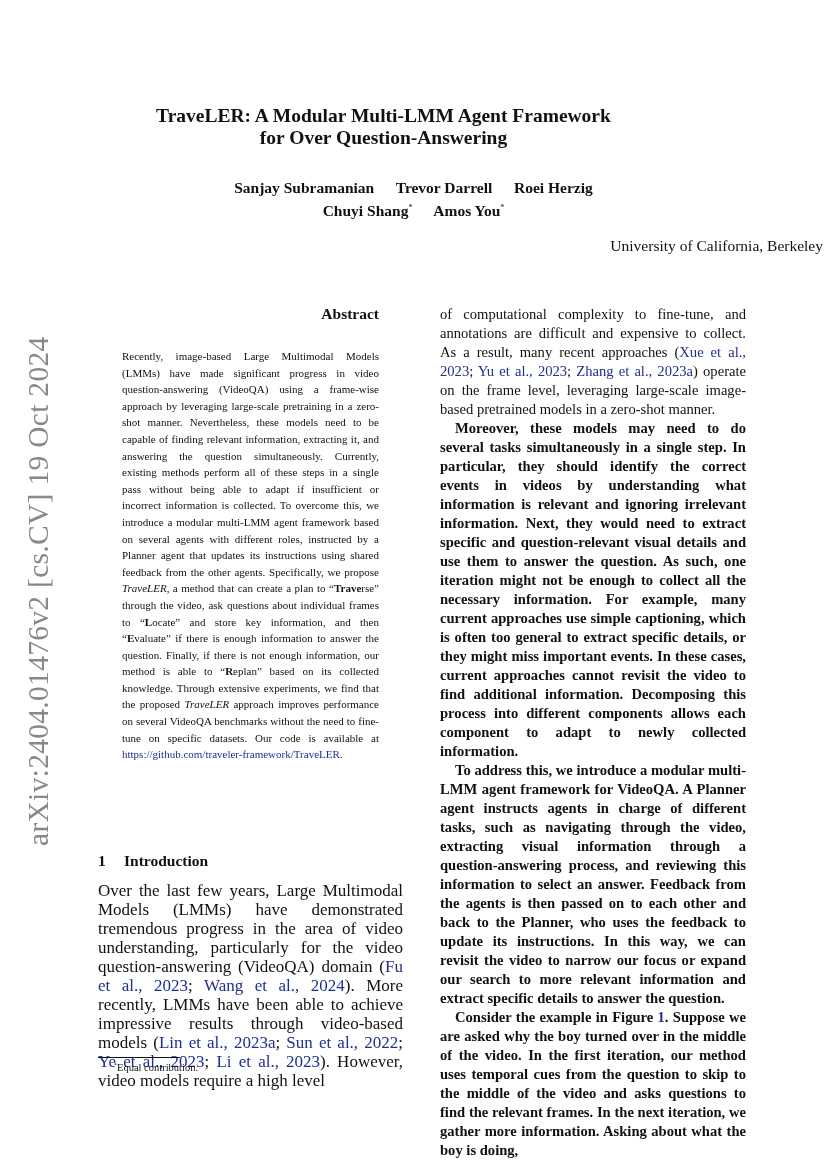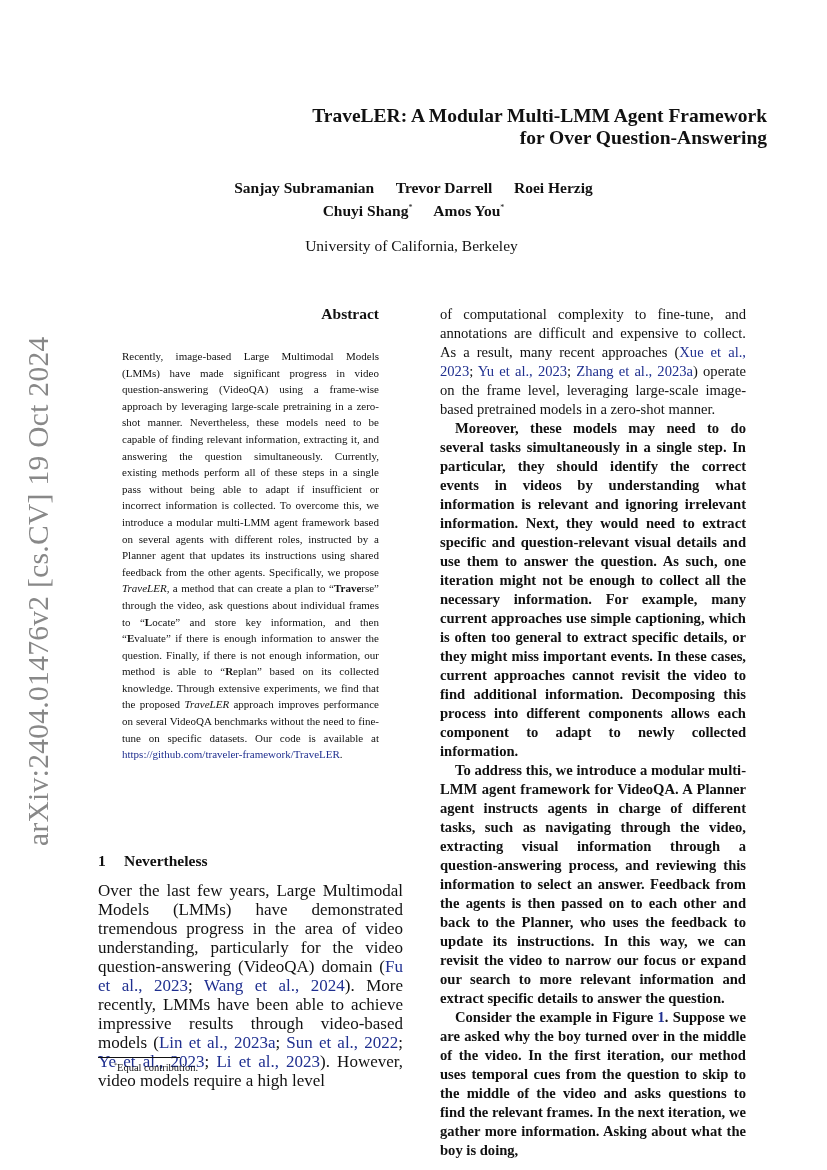--- a/index.html
+++ b/index.html
@@ -1,26 +1,26 @@
 <!DOCTYPE html>
 <html><head>
 <meta charset="utf-8">
 <style>
   html, body { margin: 0; padding: 0; background: #ffffff; }
   body { width: 827px; height: 1170px; position: relative; overflow: hidden;
          font-family: "Liberation Serif", "DejaVu Serif", serif; color: #111; }
   .side-id { position: absolute; left: 22px; top: 846px; transform-origin: 0 0; transform: rotate(-90deg);
              font-family: "Liberation Serif", serif; font-size: 29.5px; color: #888; white-space: nowrap; letter-spacing: 0.3px; }
-  .title { position: absolute; left: 0; width: 767px; top: 105px; text-align: right;
+  .title { position: absolute; left: 0; width: 767px; top: 105px; text-align: center;
            font-weight: bold; font-size: 19.5px; line-height: 22px; }
   .authors { position: absolute; left: 0; width: 827px; top: 178px; text-align: center;
              font-weight: bold; font-size: 15.5px; line-height: 20px; }
   .authors .gap { display: inline-block; width: 14px; }
   .authors sup { font-size: 8px; font-weight: normal; vertical-align: 6px; }
-  .affil { position: absolute; left: 0; width: 823px; top: 237px; text-align: center; font-size: 15.5px; }
+  .affil { position: absolute; left: 0; width: 823px; top: 237px; text-align: right; font-size: 15.5px; }
   .abs-head { position: absolute; left: 122px; width: 257px; top: 305px; text-align: right; font-weight: bold; font-size: 15.5px; }
   .abs-body { position: absolute; left: 122px; width: 257px; top: 336px; font-size: 11px; line-height: 16.6px;
               text-align: justify; hyphens: manual; margin-top: 12px; }
   .sec-head { position: absolute; left: 98px; top: 852px; font-weight: bold; font-size: 15.5px; }
   .sec-head .num { display: inline-block; width: 26px; }
   .left-col { position: absolute; left: 98px; width: 305px; top: 881px; font-size: 17px; line-height: 19px; text-align: justify; }
   .right-col { position: absolute; left: 424px; width: 306px; top: 305px; font-size: 14.6px; line-height: 19px; text-align: justify; margin-left: 16px; }
   .right-col p { margin: 0; }
   .right-col p.indent { text-indent: 15px; font-weight: bold; }
   .left-col p { margin: 0; }
@@ -53,21 +53,21 @@
     <span>Amos You</span><sup>*</sup>
   </div>
 </div>
 
 <div class="affil">University of California, Berkeley</div>
 
 <div class="abs-head">Abstract</div>
 <div class="abs-body"><span>Recently, image-based Large Multimodal Models (LMMs) have made significant progress in video question-answering (VideoQA) using a frame-wise approach by leveraging large-scale pretraining in a zero-shot manner.  Nevertheless, these models need to be capable of finding relevant information, extracting it, and answering the question simultaneously. Currently, existing methods perform all of these steps in a single pass without being able to adapt if insufficient or incorrect information is collected. To overcome this, we introduce a modular multi-LMM agent framework based on several agents with different roles, instructed by a Planner agent that updates its instructions using shared feedback from the other agents.  Specifically, we propose </span><i>TraveLER</i><span>, a method that can create a plan to “</span><b>Trave</b><span>rse” through the video, ask questions about individual frames to “</span><b>L</b><span>ocate” and store key information, and then “</span><b>E</b><span>valuate” if there is enough information to answer the question. Finally, if there is not enough information, our method is able to “</span><b>R</b><span>eplan” based on its collected knowledge.  Through extensive experiments, we find that the proposed </span><i>TraveLER</i><span> approach improves performance on several VideoQA benchmarks without the need to fine-tune on specific datasets.  Our code is available at </span><span class="cite">https://github.com/traveler-framework/TraveLER</span><span>.</span></div>
 
 <div class="sec-head">
-  <span class="num">1</span><span>Nevertheless</span>
+  <span class="num">1</span><span>Introduction</span>
 </div>
 
 <div class="left-col">
   <p><span>Over the last few years, Large Multimodal Models (LMMs) have demonstrated tremendous progress in the area of video understanding, particularly for the video question-answering (VideoQA) domain (</span><span class="cite">Fu et al., 2023</span><span>; </span><span class="cite">Wang et al., 2024</span><span>).  More recently, LMMs have been able to achieve impressive results through video-based models (</span><span class="cite">Lin et al., 2023a</span><span>; </span><span class="cite">Sun et al., 2022</span><span>; </span><span class="cite">Ye et al., 2023</span><span>; </span><span class="cite">Li et al., 2023</span><span>). However, video models require a high level</span></p>
 </div>
 
 <div class="footrule"></div>
 <div class="footnote"><sup>*</sup><span>Equal contribution.</span></div>
 
 <div class="right-col">

